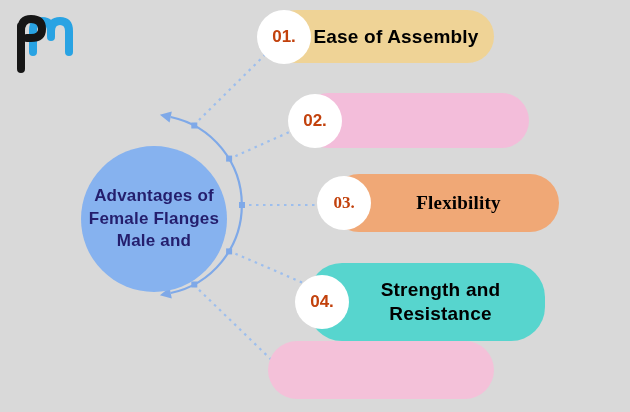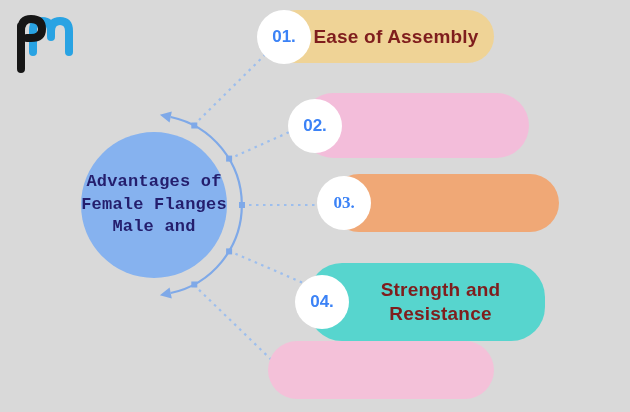--- a/index.html
+++ b/index.html
@@ -13,52 +13,51 @@
     background:#d9d9d9;
     overflow:hidden;
   }
   .connector-svg{
     position:absolute;left:0;top:0;width:630px;height:412px;
   }
   .logo{
     position:absolute;left:6px;top:6px;width:72px;height:72px;
   }
   .center-circle{
-    position:absolute;left:81px;top:132px;width:146px;height:146px;
+    position:absolute;left:81px;top:146px;width:146px;height:146px;
     border-radius:50%;
     display:flex;align-items:center;justify-content:center;
     text-align:center;
-    font-family:Liberation Mono, monospace;
   }
   .center-title{
     color:#241e6d;font-weight:bold;font-size:17px;line-height:1.32;
     letter-spacing:.2px;
   }
   .center-title span{display:block;}
   .pill{
     position:absolute;
     border-radius:34px;
     display:flex;align-items:center;justify-content:center;
     box-sizing:border-box;
     padding-left:36px;padding-right:8px;
   }
   .pill .num-badge{
     position:absolute;left:-13px;top:50%;
     width:54px;height:54px;margin-top:-27px;
     background:#ffffff;border-radius:50%;
     display:flex;align-items:center;justify-content:center;
-    color:#3b82f6;font-weight:bold;font-size:17px;
+    color:#c2410c;font-weight:bold;font-size:17px;
   }
   .pill .pill-label{
-    color:#7f1d1d;font-weight:bold;font-size:19px;
+    color:#000000;font-weight:bold;font-size:19px;
     text-align:center;line-height:1.25;letter-spacing:.2px;
   }
   .pill.nowrap .pill-label{white-space:nowrap;}
   #pill-1{left:270px;top:10px;width:224px;height:53px;}
-  #pill-2{left:301px;top:93px;width:228px;height:65px;}
+  #pill-2{left:301px;top:93px;width:228px;height:55px;}
   #pill-3{left:330px;top:174px;width:229px;height:58px;}
   #pill-4{left:308px;top:263px;width:237px;height:78px;}
   #pill-5{left:268px;top:341px;width:226px;height:58px;}
   #pill-5 .pill-label{font-size:15.5px;}
 </style>
 </head>
 <body>
 
 <div class="canvas">
 
@@ -101,20 +100,21 @@
     <div class="num-badge">01.</div>
     <div class="pill-label">Ease of Assembly</div>
   </div>
 
   <div id="pill-2" class="pill nowrap" style="background: rgb(243, 189, 218);">
     <div class="num-badge">02.</div>
   </div>
 
   <div id="pill-3" class="pill nowrap" style="background: rgb(240, 168, 118); font-family: Liberation Serif, serif;">
     <div class="num-badge">03.</div>
+    <div class="pill-label">Flexibility</div>
   </div>
 
   <div id="pill-4" class="pill" style="background: rgb(87, 213, 206);">
     <div class="num-badge">04.</div>
     <div class="pill-label">Strength and Resistance</div>
   </div>
 
   <div id="pill-5" class="pill" style="background: rgb(244, 193, 217);">
   </div>
 

